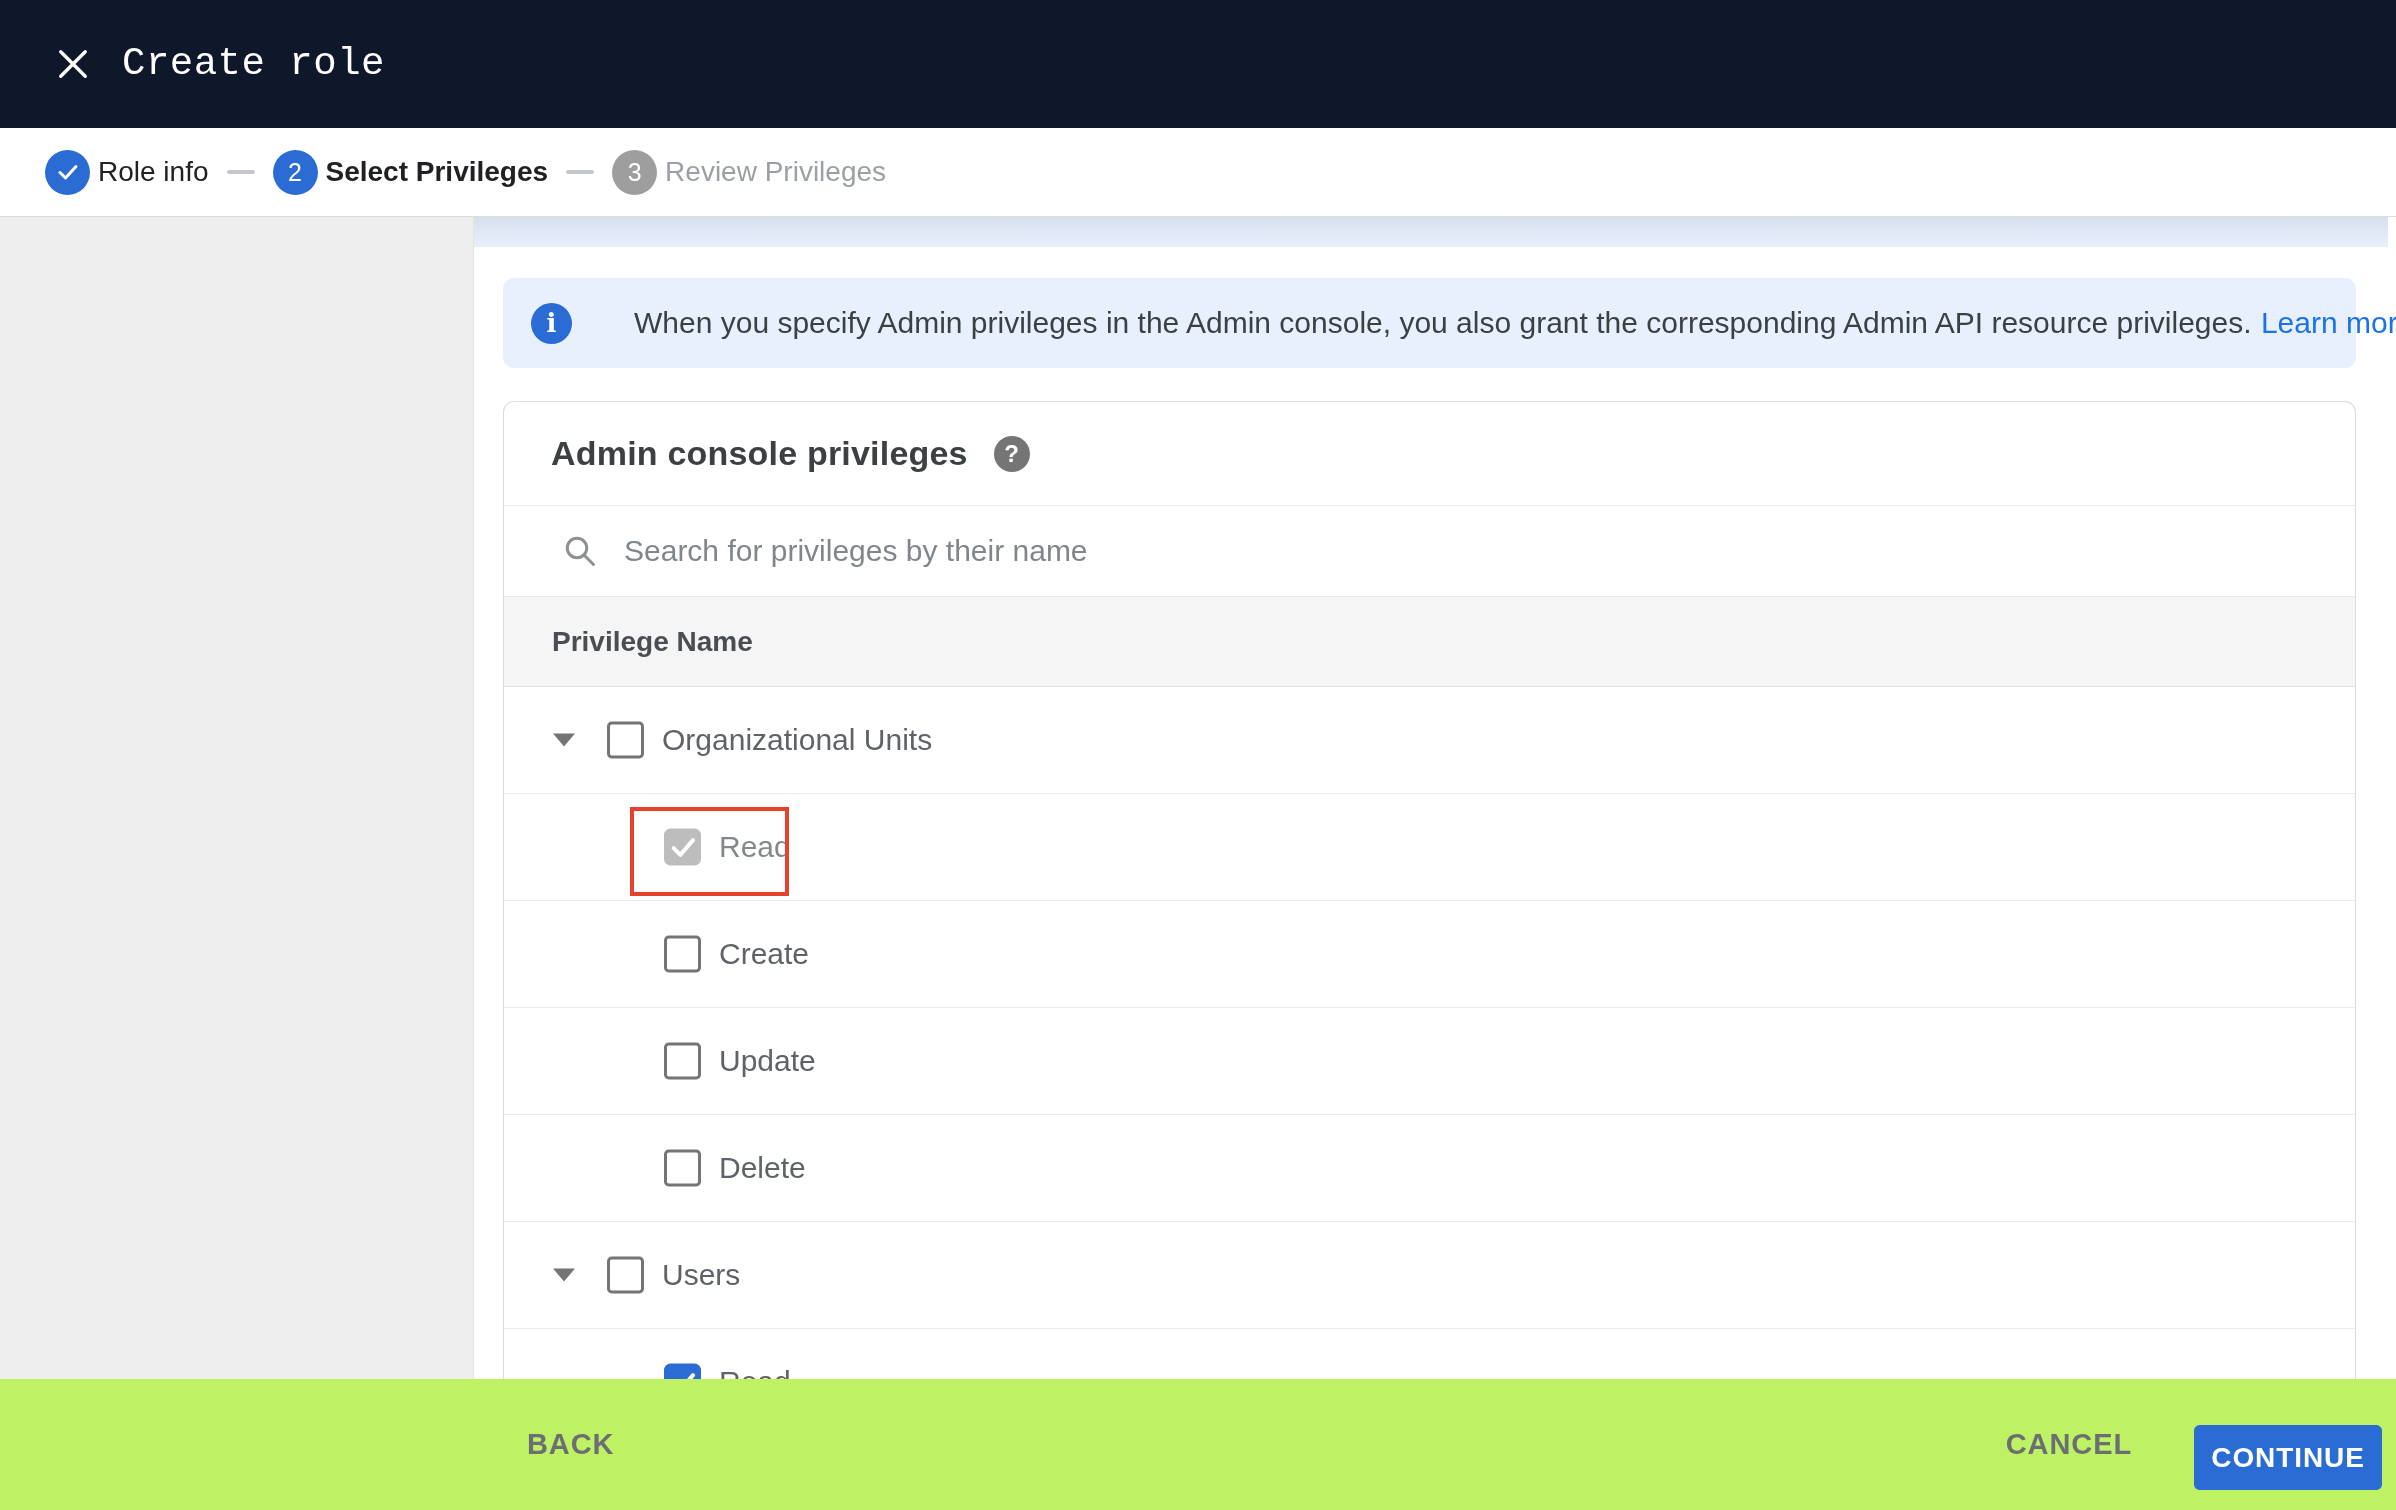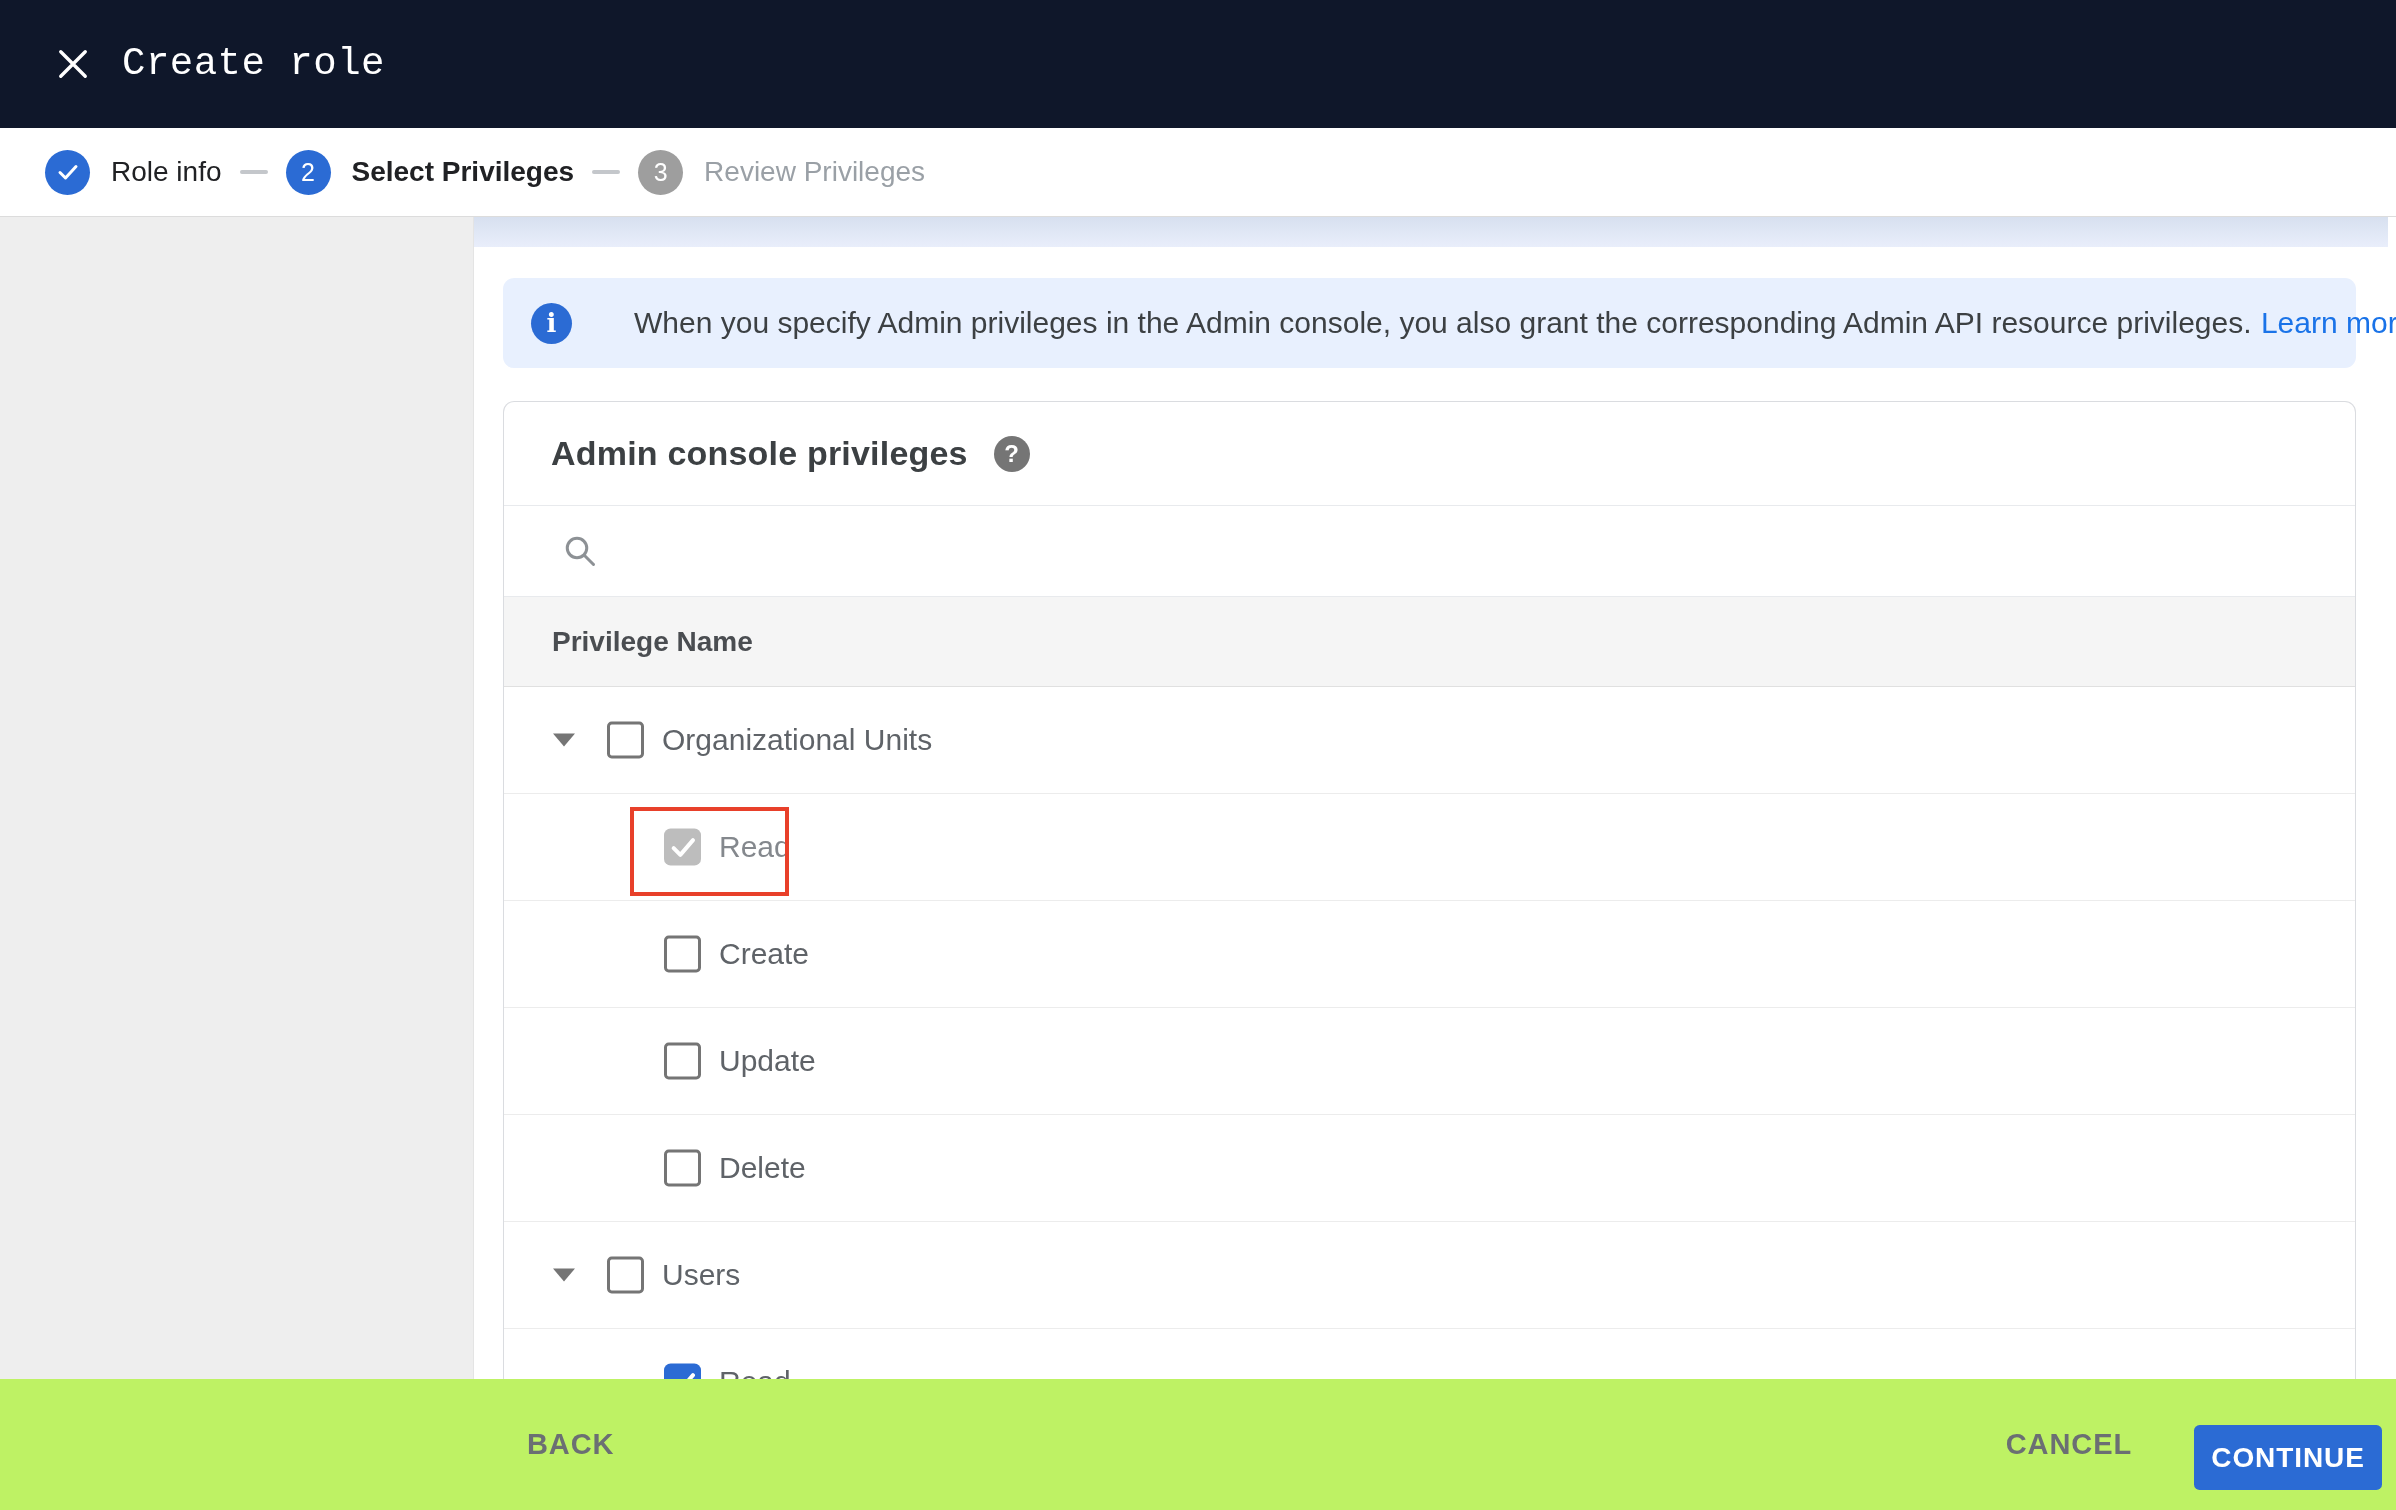--- a/index.html
+++ b/index.html
@@ -7,21 +7,21 @@
     position:relative;width:2397px;height:1510px;overflow:hidden;
     background:#eeeeee;font-family:"Liberation Sans",sans-serif;
     -webkit-font-smoothing:antialiased;
   }
   
   .appbar{position:absolute;left:0;top:0;width:2397px;height:128px;background:#0f172a;display:flex;align-items:center;z-index:5;font-family:Liberation Mono, monospace;}
   .close-btn{position:absolute;left:45px;top:0;height:128px;width:56px;display:flex;align-items:center;justify-content:center;cursor:pointer;background:none;border:none;padding:0;}
   .appbar-title{position:absolute;left:122px;top:0;height:128px;display:flex;align-items:center;color:#ffffff;font-size:39px;font-weight:400;letter-spacing:0.5px;}
   
   .stepper{position:absolute;left:0;top:128px;width:2397px;height:89px;background:#ffffff;border-bottom:1.9px solid #dcdcdc;display:flex;align-items:center;gap:18px;padding-left:45px;box-sizing:border-box;z-index:4;}
-  .step{display:flex;align-items:center;gap:21px;}
+  .step{display:flex;align-items:center;gap:8px;}
   .step-circle{width:45px;height:45px;border-radius:50%;display:flex;align-items:center;justify-content:center;color:#fff;font-size:25px;font-weight:400;flex:0 0 auto;}
   .step-circle.done,.step-circle.active{background:#2b6bd4;}
   .step-circle.upcoming{background:#9e9e9e;}
   .step-label{font-size:28px;color:#202124;}
   .step-label.bold{font-weight:700;}
   .step-label.muted{color:#9aa0a6;}
   .step-dash{width:28px;height:3.7px;background:#c4c7cb;border-radius:1.9px;}
   
   .viewport{position:absolute;left:473px;top:217px;width:1923px;height:1162px;background:#ffffff;border-left:1.9px solid #e4e4e4;overflow:hidden;box-sizing:border-box;}
   .top-band{position:absolute;left:0;top:0;width:1914px;height:30px;background:linear-gradient(#d7e0ef,#e9eefb);}
@@ -110,20 +110,21 @@
       <div class="card-head">
         <span class="card-title">Admin console privileges</span>
         <span class="help-icon">?</span>
       </div>
 
       <div class="search-row">
         <svg width="36" height="36" viewBox="0 0 24 24">
           <circle cx="10" cy="10" r="6.5" fill="none" stroke="#8d9195" stroke-width="2"></circle>
           <path d="M15 15 L21 21" stroke="#8d9195" stroke-width="2" stroke-linecap="round"></path>
         </svg>
+        <input class="search-input" type="text" placeholder="Search for privileges by their name" style="">
       </div>
 
       <div class="col-head">
         <span class="col-head-label">Privilege Name</span>
       </div>
 
       <div class="prow">
         <span class="tri"></span>
         <span class="cbx empty group"></span>
         <span class="row-label group">Organizational Units</span>

